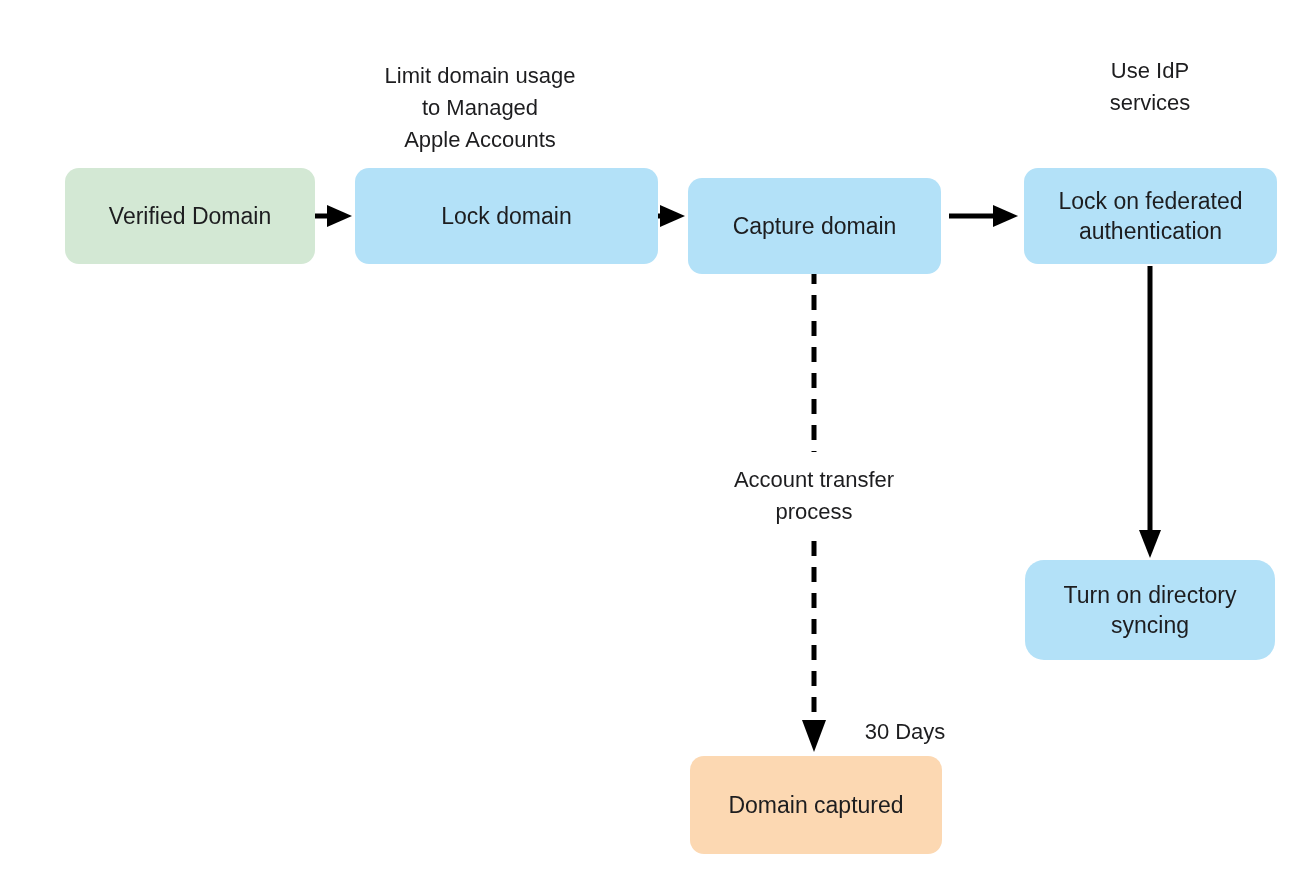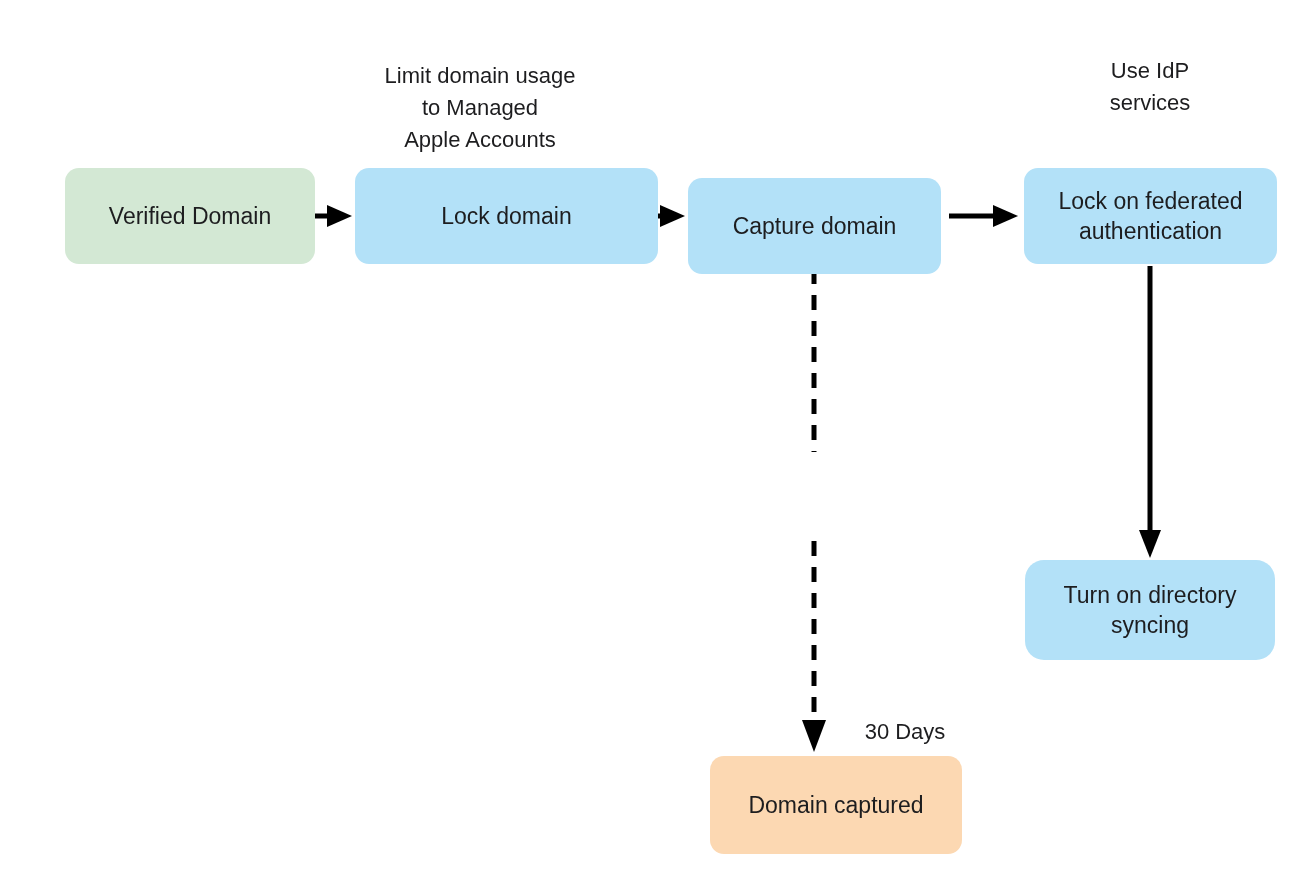--- a/index.html
+++ b/index.html
@@ -26,21 +26,21 @@
   }
   .box-start   { background: #d3e8d4; margin-left: 40px; }
   .box-step    { background: #b3e1f8; }
   .box-result  { background: #fcd8b2; }
 
   #node-verified-domain   { left: 25px;   top: 168px; width: 250px; height: 96px; }
   #node-lock-domain       { left: 355px;  top: 168px; width: 303px; height: 96px; }
   #node-capture-domain    { left: 688px;  top: 168px; width: 253px; height: 96px; margin-top: 10px; }
   #node-federated-auth    { left: 1024px; top: 168px; width: 253px; height: 96px; }
   #node-directory-syncing { left: 1025px; top: 560px; width: 250px; height: 100px; border-radius: 19px; }
-  #node-domain-captured   { left: 690px;  top: 756px; width: 252px; height: 98px; margin-left: 20px; }
+  #node-domain-captured   { left: 690px;  top: 756px; width: 252px; height: 98px; }
 
   .note {
     position: absolute;
     text-align: center;
     font-size: 22px;
     line-height: 32px;
     white-space: pre-line;
     color: #1d1d1f;
   }
   #note-lock-domain     { left: 330px;  top: 34px;  width: 300px; margin-top: 26px; }
@@ -96,20 +96,22 @@
       <line class="arrow-line-dashed" x1="814" y1="541" x2="814" y2="716"></line>
       <polygon class="arrow-head" points="814,752 802,720 826,720"></polygon>
     </g>
   </svg>
 
   <div class="note" id="note-lock-domain">Limit domain usage
 to Managed
 Apple Accounts</div>
   <div class="note" id="note-idp-services">Use IdP
 services</div>
+  <div class="note" id="note-transfer">Account transfer
+process</div>
   <div class="note" id="note-30-days">30 Days</div>
 
   <div class="box box-start" id="node-verified-domain">Verified Domain</div>
   <div class="box box-step" id="node-lock-domain">Lock domain</div>
   <div class="box box-step" id="node-capture-domain">Capture domain</div>
   <div class="box box-step" id="node-federated-auth">Lock on federated
 authentication</div>
   <div class="box box-step" id="node-directory-syncing">Turn on directory
 syncing</div>
   <div class="box box-result" id="node-domain-captured">Domain captured</div>

